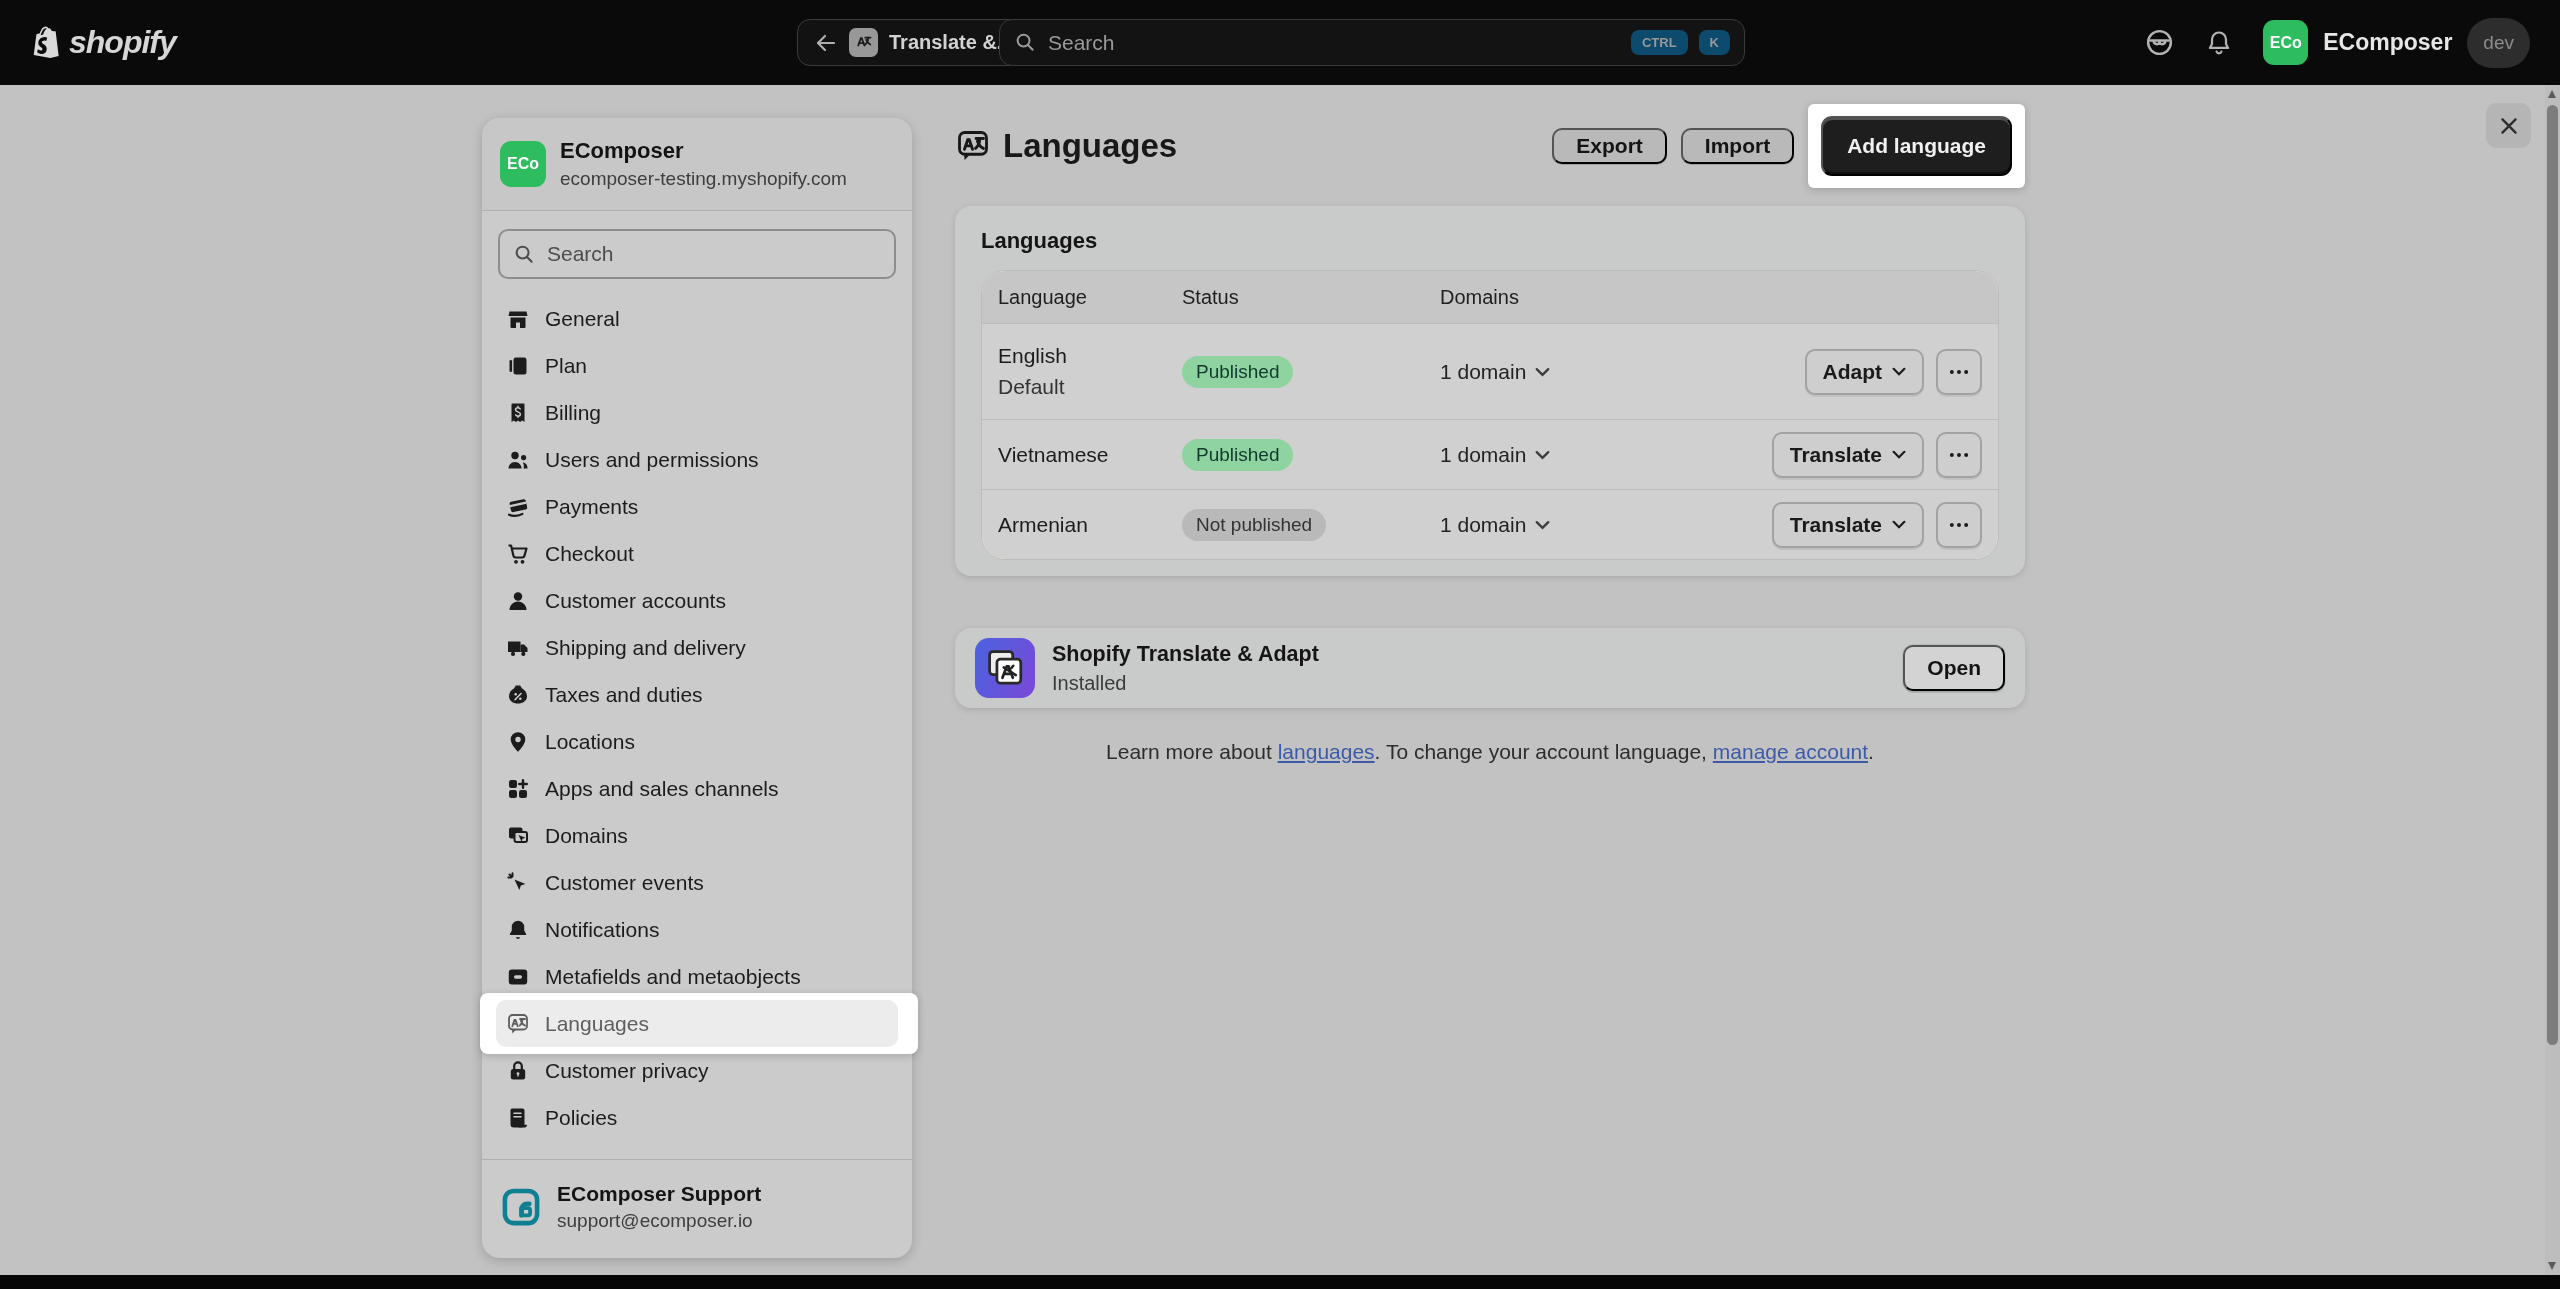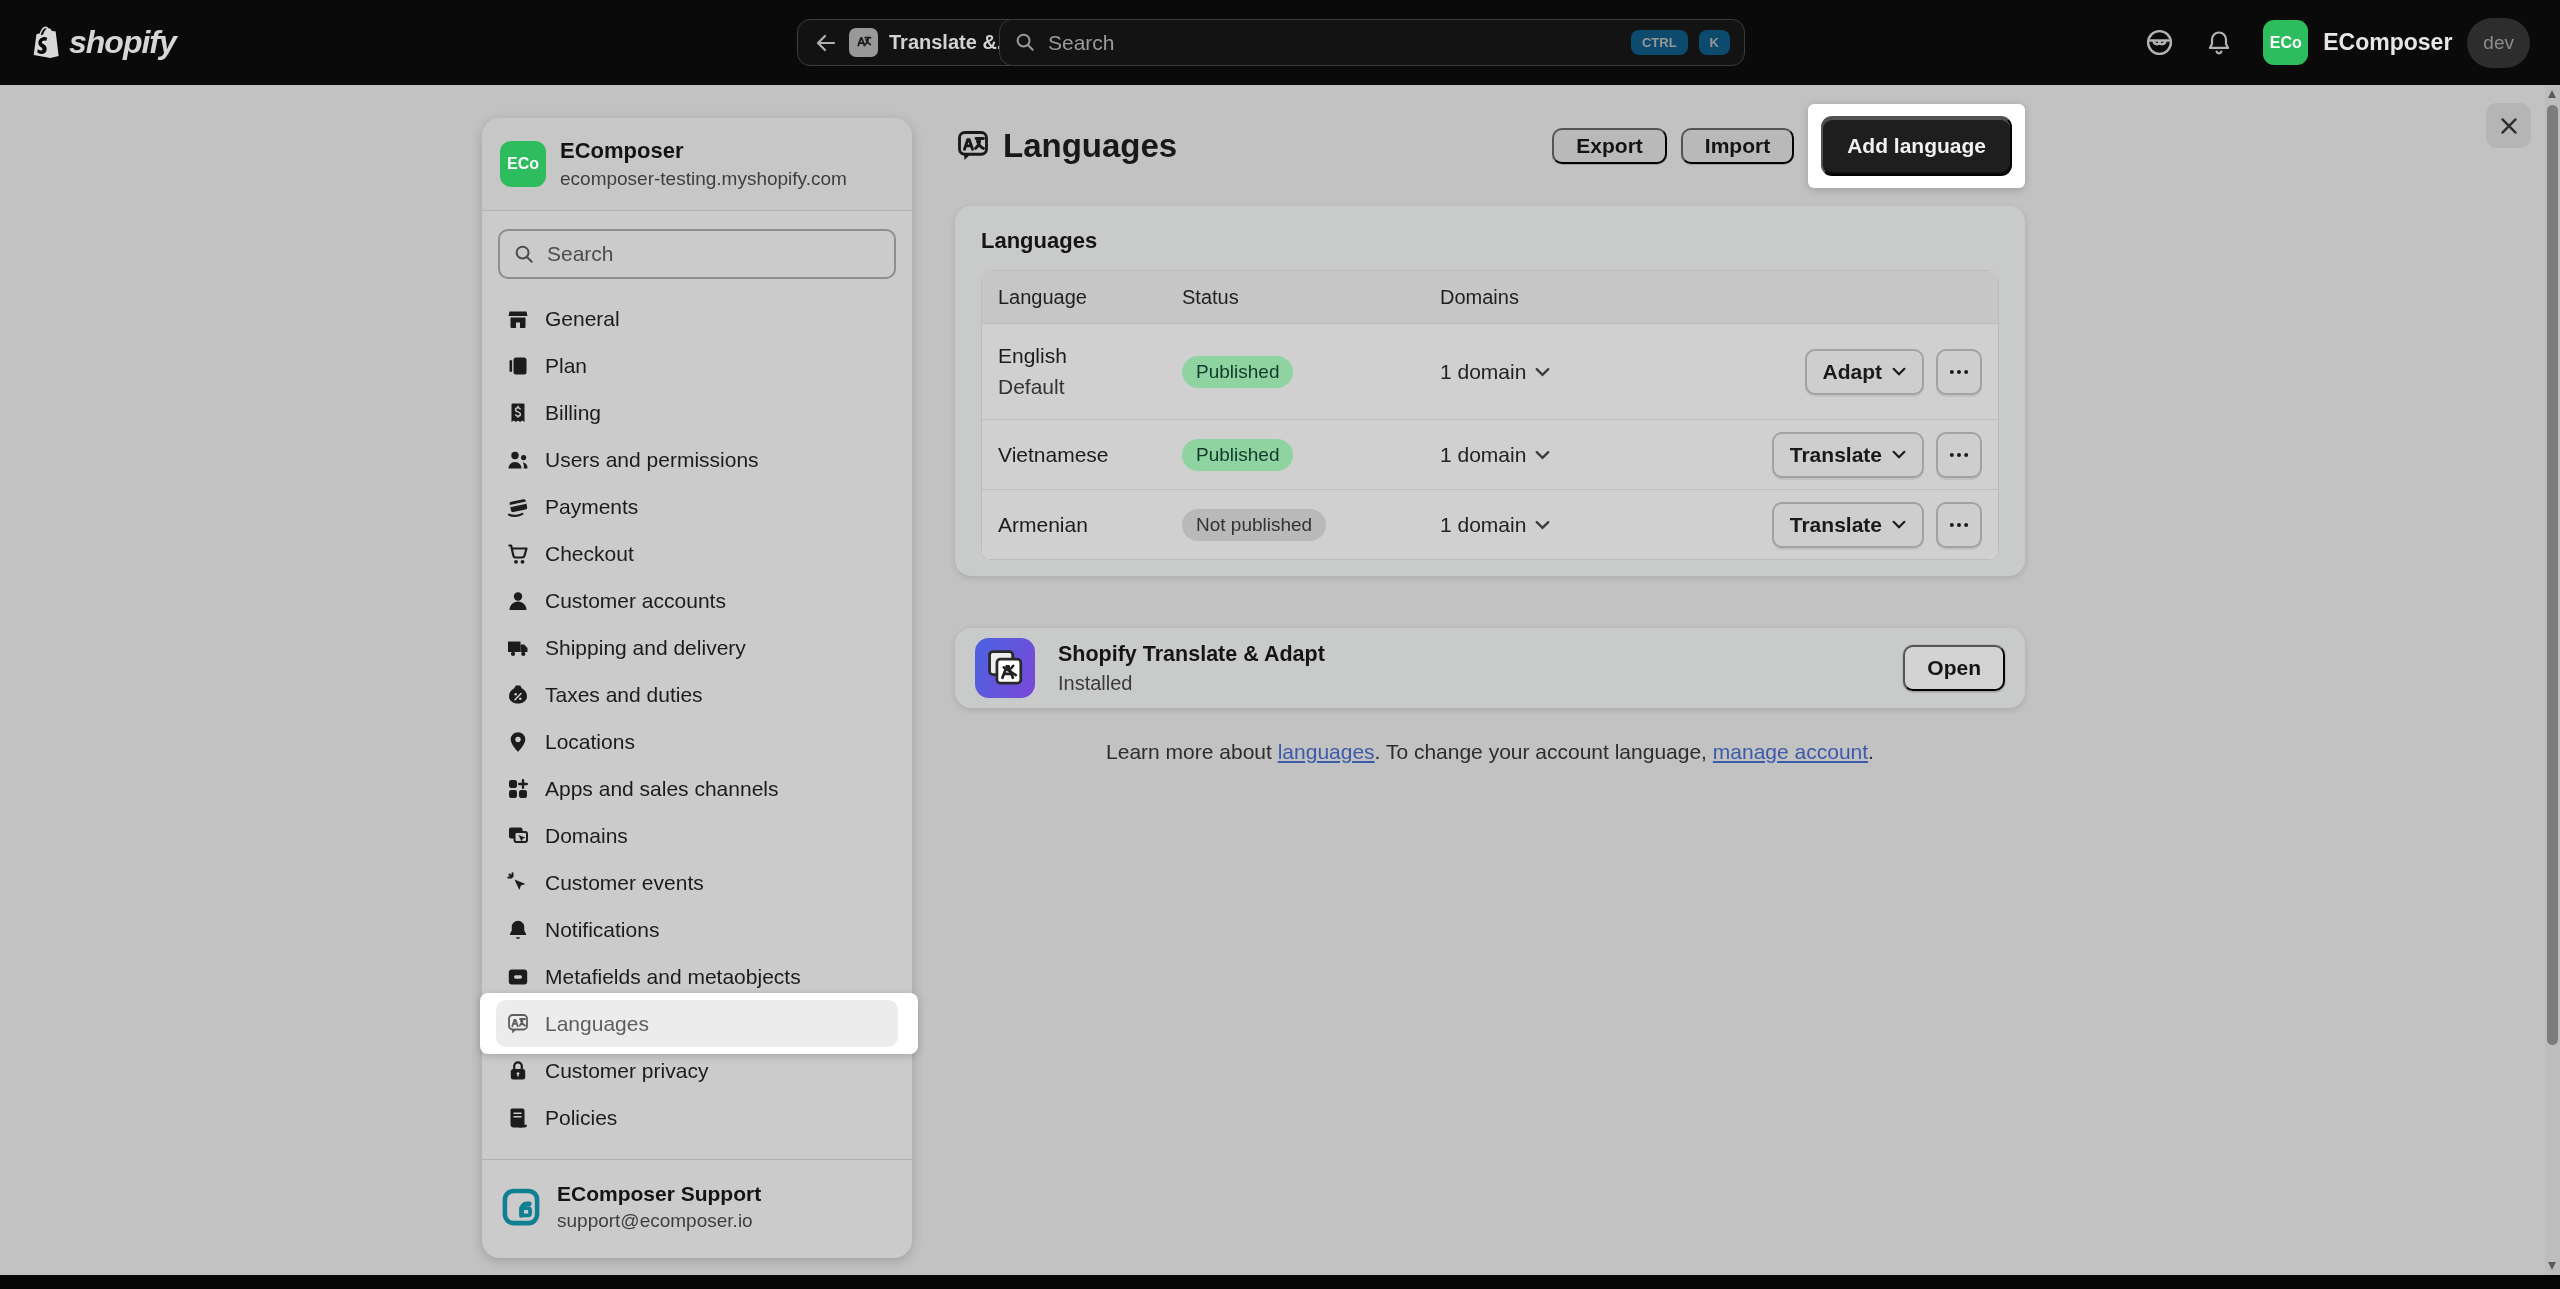--- a/index.html
+++ b/index.html
@@ -72,41 +72,41 @@
   .actions { margin-left:auto; display:flex; align-items:center; gap:14px; }
   .btn-sec { height:36px; padding:0 22px; border-radius:10px; background:#b9b9b9; font-size:21px; font-weight:600;
              color:#141414; display:flex; align-items:center; box-shadow:0 1px 0 rgba(0,0,0,.18); cursor:pointer; }
   .spotlight-btn { background:#ffffff; border-radius:6px; padding:12px 13px; box-shadow:0 2px 8px rgba(0,0,0,.18); }
   .btn-primary { height:60px; padding:0 24px; border-radius:11px; background:var(--primary-btn); color:#f1f1f1;
                  font-size:21px; font-weight:600; display:flex; align-items:center;
                  box-shadow:inset 0 2px 0 rgba(255,255,255,.24), inset 0 -2px 0 rgba(0,0,0,.5); cursor:pointer; }
   .card { background:#c9caca; border-radius:16px; box-shadow:0 2px 6px rgba(0,0,0,.12); }
   .table-card { margin-top:14px; padding:22px 26px 16px; }
   .card-title { font-size:22px; font-weight:700; color:#151515; margin-bottom:16px; }
-  .table { background:#fef9c3; border-radius:10px; overflow:hidden; border:1px solid #bcbcbc; }
+  .table { background:#fef9c3; border-radius:24px; overflow:hidden; border:1px solid #bcbcbc; }
   .t-head, .t-row { display:grid; grid-template-columns:184px 258px 1fr auto; align-items:center; padding:0 16px; }
   .t-head { height:52px; background:#c6c6c6; font-size:20px; color:#1f1f1f; }
   .t-row { border-top:1px solid #bcbcbc; min-height:70px; padding-top:11px; padding-bottom:11px;
            font-size:21px; color:#1c1c1c; background:#d0d0d0; }
   .t-row.tall { min-height:96px; }
   .cell-sub { margin-top:7px; color:#333; }
   .badge { display:inline-flex; align-items:center; padding:5px 14px; border-radius:999px; font-size:19px; font-weight:500; width:max-content; }
   .badge-success { background:var(--badge-green); color:var(--badge-green-text); }
   .badge-neutral { background:#b9b9b9; color:#333; }
   .domains-cell { display:flex; align-items:center; gap:9px; color:#232323; cursor:pointer; }
   .row-actions { display:flex; align-items:center; gap:12px; }
   .btn-outline { height:46px; padding:0 16px; border-radius:10px; border:2px solid #a2a2a2; background:#cecece;
                  display:flex; align-items:center; gap:10px; font-size:21px; font-weight:600; color:#1a1a1a;
                  box-shadow:0 2px 0 rgba(0,0,0,.07); cursor:pointer; }
   .btn-dots { width:46px; justify-content:center; padding:0; }
   .app-card { margin-top:52px; height:80px; display:flex; align-items:center; padding:0 20px; }
   .app-icon { width:60px; height:60px; border-radius:14px;
               background:linear-gradient(115deg, var(--app-grad-1), var(--app-grad-2));
               display:flex; align-items:center; justify-content:center; flex:none; }
-  .app-info { margin-left:23px; }
+  .app-info { margin-left:17px; }
   .app-name { font-size:21.5px; font-weight:600; color:#151515; }
   .app-status { font-size:20px; color:#3b3b3b; margin-top:5px; }
   .btn-open { margin-left:auto; height:46px; padding:0 22px; border-radius:10px; background:#d3d3d3;
               font-size:21px; font-weight:600; color:#141414; display:flex; align-items:center;
               box-shadow:0 2px 0 rgba(0,0,0,.12), 0 0 0 1px rgba(0,0,0,.08); cursor:pointer; }
   .settings-footer { margin-top:32px; text-align:center; font-size:21px; color:#2d2d2d; }
   .settings-footer a { color:var(--link-blue); text-decoration:underline; cursor:pointer; }
 </style>
 </head>
 <body>

